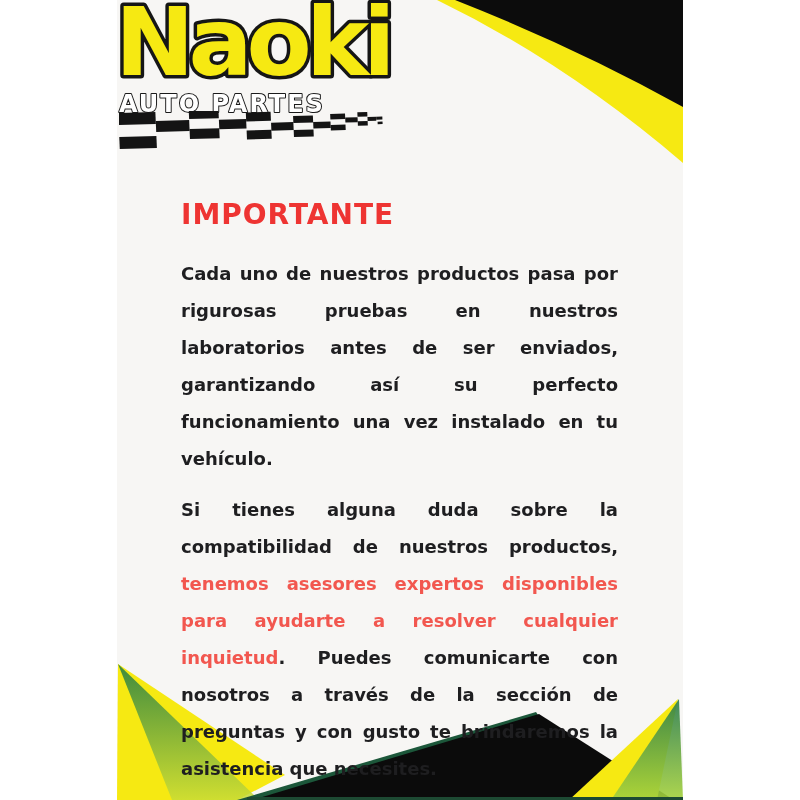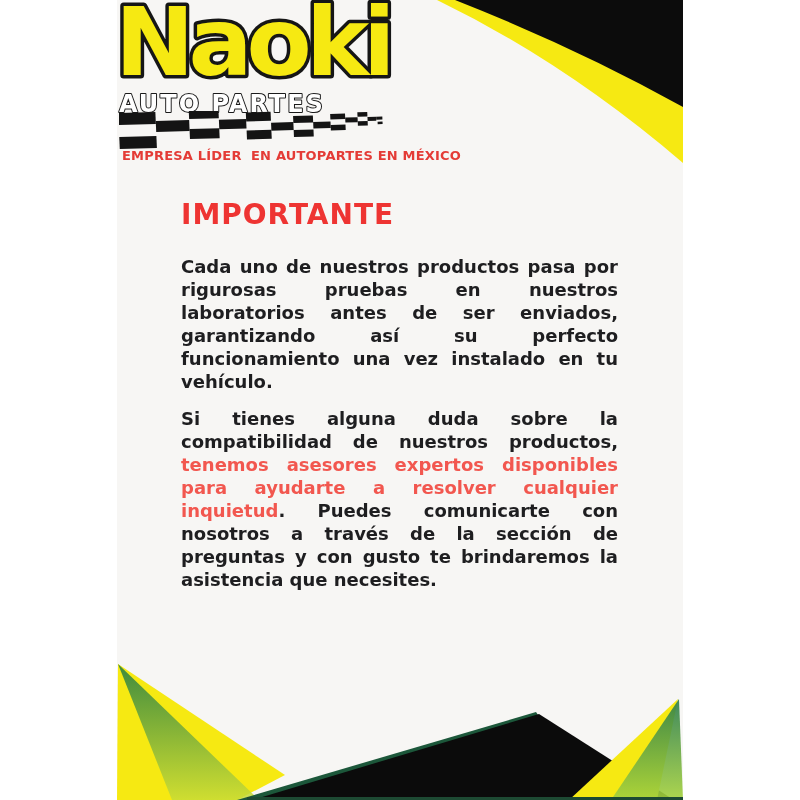--- a/index.html
+++ b/index.html
@@ -8,21 +8,21 @@
   .canvas{position:absolute;left:117px;top:0;width:566px;height:800px;
           background:#f7f6f4;overflow:hidden;}
   .bg-decor{position:absolute;left:0;top:0;width:566px;height:800px;display:block;}
   .logo-block{position:absolute;left:0;top:0;width:340px;height:180px;}
   .brand-svg{position:absolute;left:-4px;top:-10px;display:block;}
   .flag-svg{position:absolute;left:2px;top:111px;display:block;}
   .tagline{position:absolute;left:5px;top:148px;width:470px;
            font-size:13px;font-weight:700;color:#e43b36;letter-spacing:.2px;white-space:pre;}
   .text-block{position:absolute;left:64px;top:198px;width:450px;}
   .heading{margin:0 0 24px 0;font-size:28px;font-weight:800;color:#ee3432;letter-spacing:1px;}
-  .text-block p{margin:0 13px 14px 0;font-size:18px;line-height:23px;font-weight:700;
+  .text-block p{margin:0 13px 14px 0;font-size:18px;line-height:37px;font-weight:700;
                 color:#1e1e20;text-align:justify;}
   .hl{color:#f2574f;}
 </style>
 </head>
 <body>
 
 <div class="canvas">
 
   <svg class="bg-decor" viewBox="0 0 566 800" aria-hidden="true">
     <defs>
@@ -76,21 +76,20 @@
           <rect x="171" y="20" width="12" height="5.5"></rect>
         <rect x="183" y="13" width="10" height="5"></rect>
         <rect x="193" y="8" width="8" height="4.5"></rect>
           <rect x="193" y="17" width="8" height="4.5"></rect>
         <rect x="201" y="13" width="7" height="4"></rect>
         <rect x="208" y="13" width="5" height="3"></rect>
           <rect x="209" y="18" width="4" height="2.5"></rect>
       </g>
     </svg>
 
-    <div class="tagline">EMPRESA LÍDER  EN AUTOPARTES EN MÉXICO</div>
   </div>
 
   <div class="text-block">
     <h1 class="heading">IMPORTANTE</h1>
 
     <p>Cada uno de nuestros productos pasa por rigurosas pruebas en nuestros laboratorios antes de ser enviados, garantizando así su perfecto funcionamiento una vez instalado en tu vehículo.</p>
 
     <p><span>Si tienes alguna duda sobre la compatibilidad de nuestros productos, </span><span class="hl">tenemos asesores expertos disponibles para ayudarte a resolver cualquier inquietud</span><span>. Puedes comunicarte con nosotros a través de la sección de preguntas y con gusto te brindaremos la asistencia que necesites.</span></p>
 
   </div>

